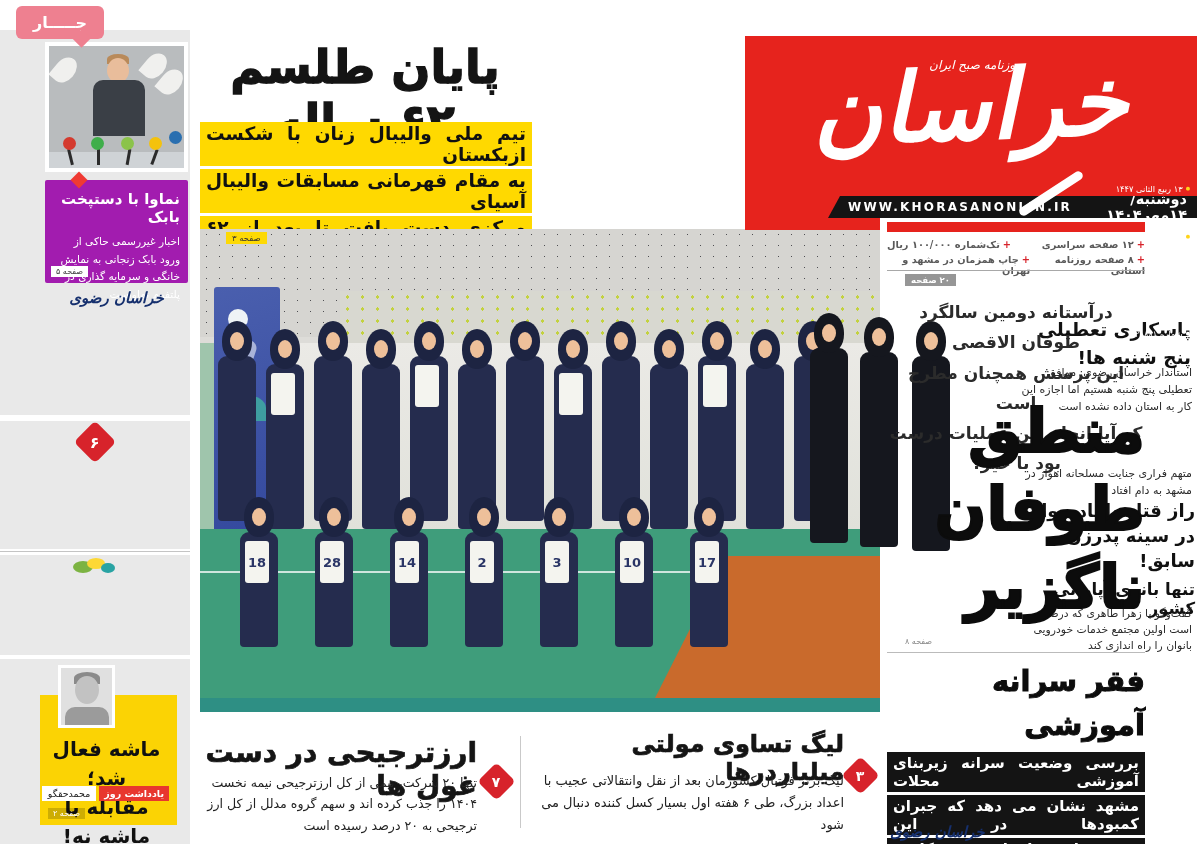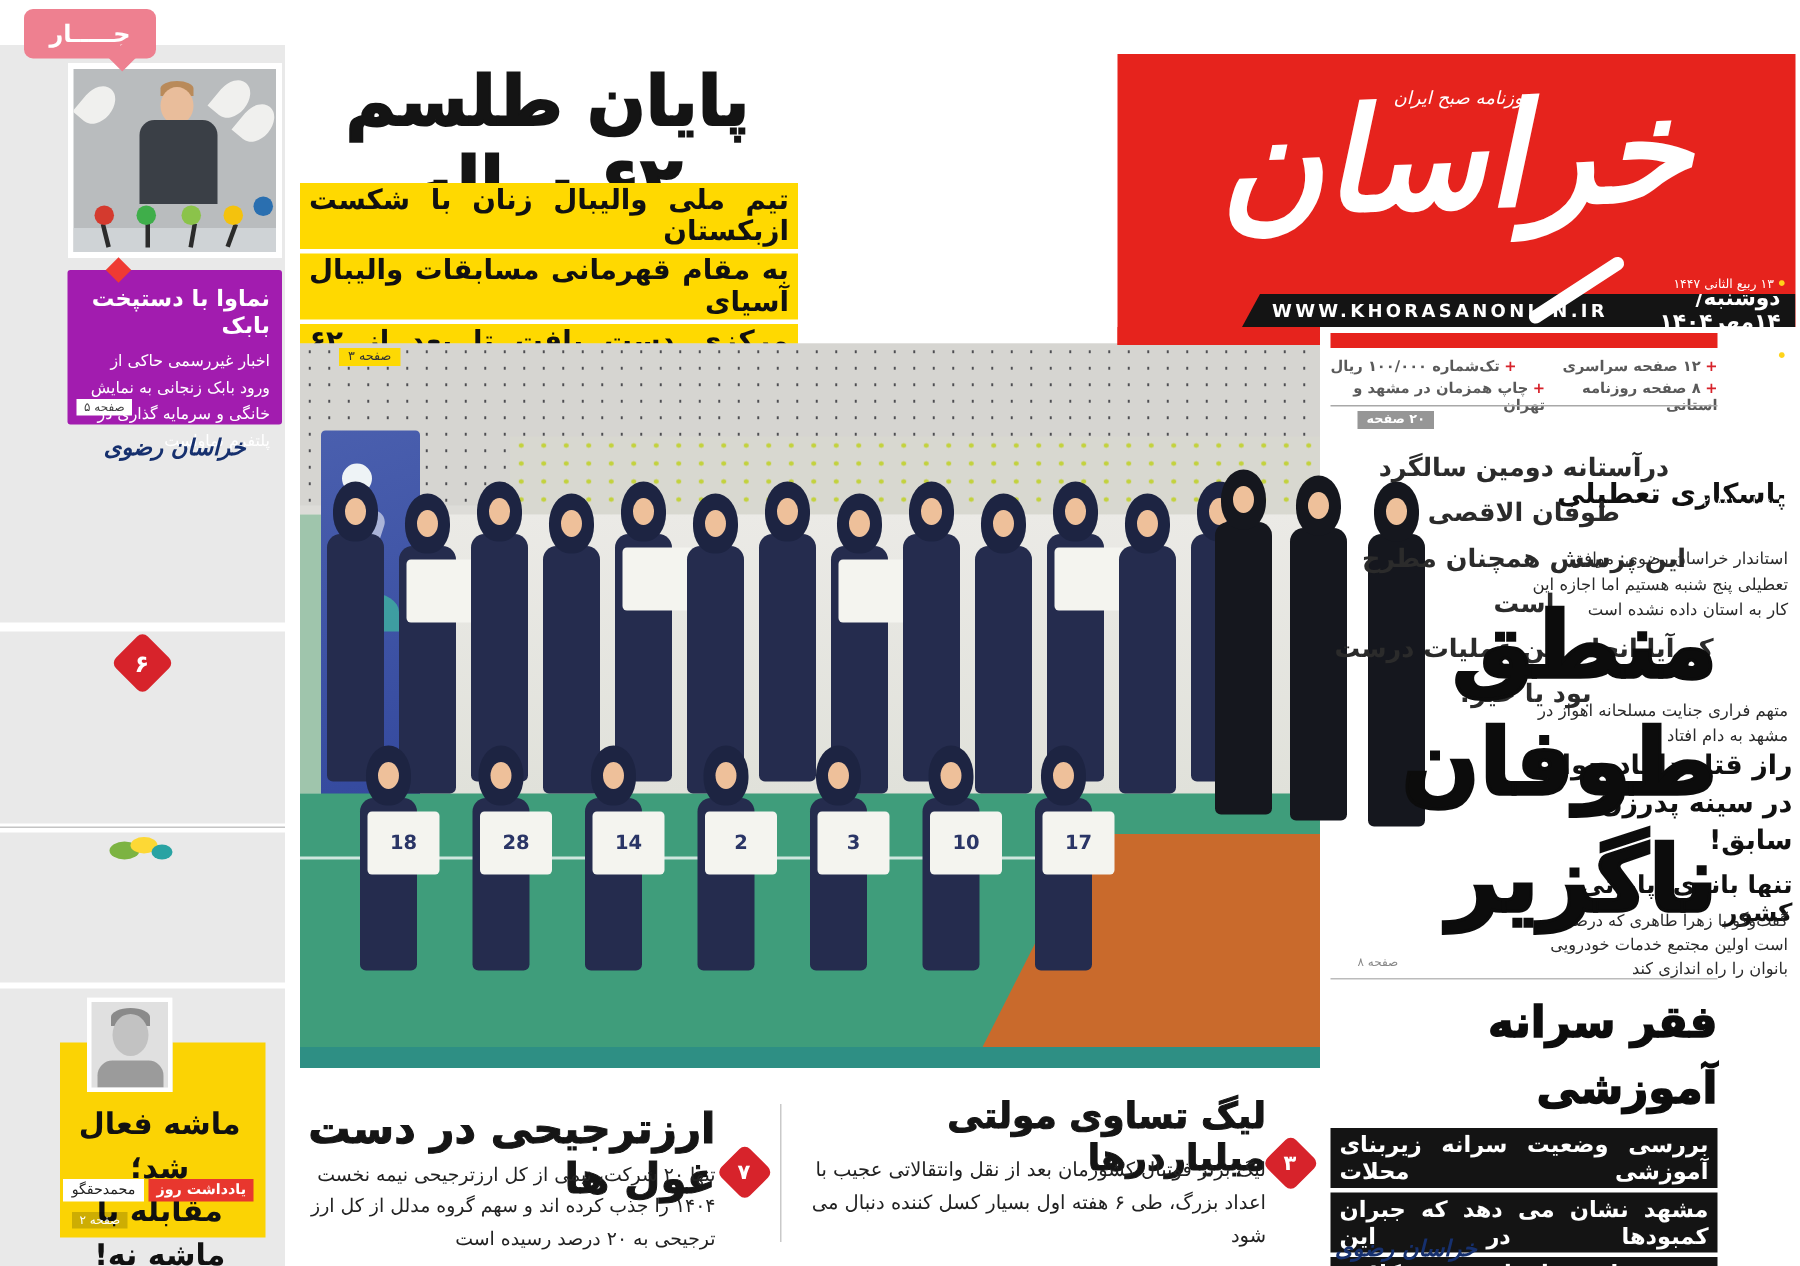--- a/index.html
+++ b/index.html
@@ -87,21 +87,21 @@
   .ph-sil2 { position:absolute; left:12px; top:108px; width:40px; height:26px; background:#3fb0a0; border-radius:50% 50% 0 0; opacity:.8; }
   .ph-court { position:absolute; left:0; top:300px; width:100%; height:183px; background:#3f9d7b; }
   .ph-cline { position:absolute; left:0; top:42px; width:100%; height:2px; background:rgba(255,255,255,.75); }
   .ph-teal { position:absolute; left:0; bottom:0; width:100%; height:14px; background:#2e8f84; }
   .ph-orange { position:absolute; right:0; bottom:14px; width:225px; height:142px; background:#c96a2c;
     clip-path:polygon(32% 0, 100% 0, 100% 100%, 0 100%); }
   .fig { position:absolute; width:38px; }
   .fig .hood { position:relative; width:30px; height:40px; margin:0 auto; background:#1d2442; border-radius:50% 50% 46% 46%; }
   .fig .face { position:absolute; left:8px; top:11px; width:14px; height:18px; background:#eec09a; border-radius:50%; }
   .fig .fbody { width:38px; background:#252c4e; border-radius:9px 9px 4px 4px; margin-top:-5px; }
-  .fig .bib { position:absolute; left:5px; top:44px; width:48px; height:42px; background:#f4f4ef; border-radius:3px;
+  .fig .bib { position:absolute; left:5px; top:44px; width:24px; height:42px; background:#f4f4ef; border-radius:3px;
     display:flex; align-items:center; justify-content:center; font-weight:bold; color:#2a3566; font-size:13px; }
   .fig.staff .hood, .fig.staff .fbody { background:#15171e; }
 
   .v-div { left:520px; top:736px; width:1px; height:92px; background:#c9c9c9; }
   .story-title { font-weight:bold; color:#151515; text-align:right; -webkit-text-stroke:0.7px #151515; }
   .t-currency { left:205px; top:736px; width:272px; font-size:28px; }
   .b-currency { left:205px; top:772px; width:272px; font-size:12.6px; line-height:1.7; color:#222; text-align:right; }
   .badge-7 { left:483px; top:768px; width:27px; height:27px; } .badge-7 span{font-size:14px;}
   .t-league { left:534px; top:730px; width:310px; font-size:24px; }
   .b-league { left:534px; top:770px; width:310px; font-size:13px; line-height:1.68; color:#222; text-align:right; }
@@ -176,20 +176,21 @@
 <div class="abs red-box">
   <div class="rb-title">نماوا با دستپخت بابک</div>
   <div class="rb-body">اخبار غیررسمی حاکی از ورود بابک زنجانی به نمایش خانگی و سرمایه گذاری در پلتفرم نماواست</div>
   <span class="page-tag">صفحه ۵</span>
 </div>
 
 <div class="abs razavi">خراسان رضوی</div>
 
 <div class="abs hl-title t-paskari">
   <div><span>پاسکاری تعطیلی</span></div>
+  <div><span>پنج شنبه ها!</span></div>
 </div>
 <div class="abs body-sm b-paskari">استاندار خراسان رضوی: موافق تعطیلی پنج شنبه هستیم اما اجازه این کار به استان داده نشده است</div>
 
 <div class="abs badge badge-6">
   <span>۶</span>
 </div>
 <div class="abs body-sm k-murder">متهم فراری جنایت مسلحانه اهواز در مشهد به دام افتاد</div>
 <div class="abs hl-title t-murder">
   <div><span>راز قتل داماد جوان</span></div>
   <div><span>در سینه پدرزن سابق!</span></div>

